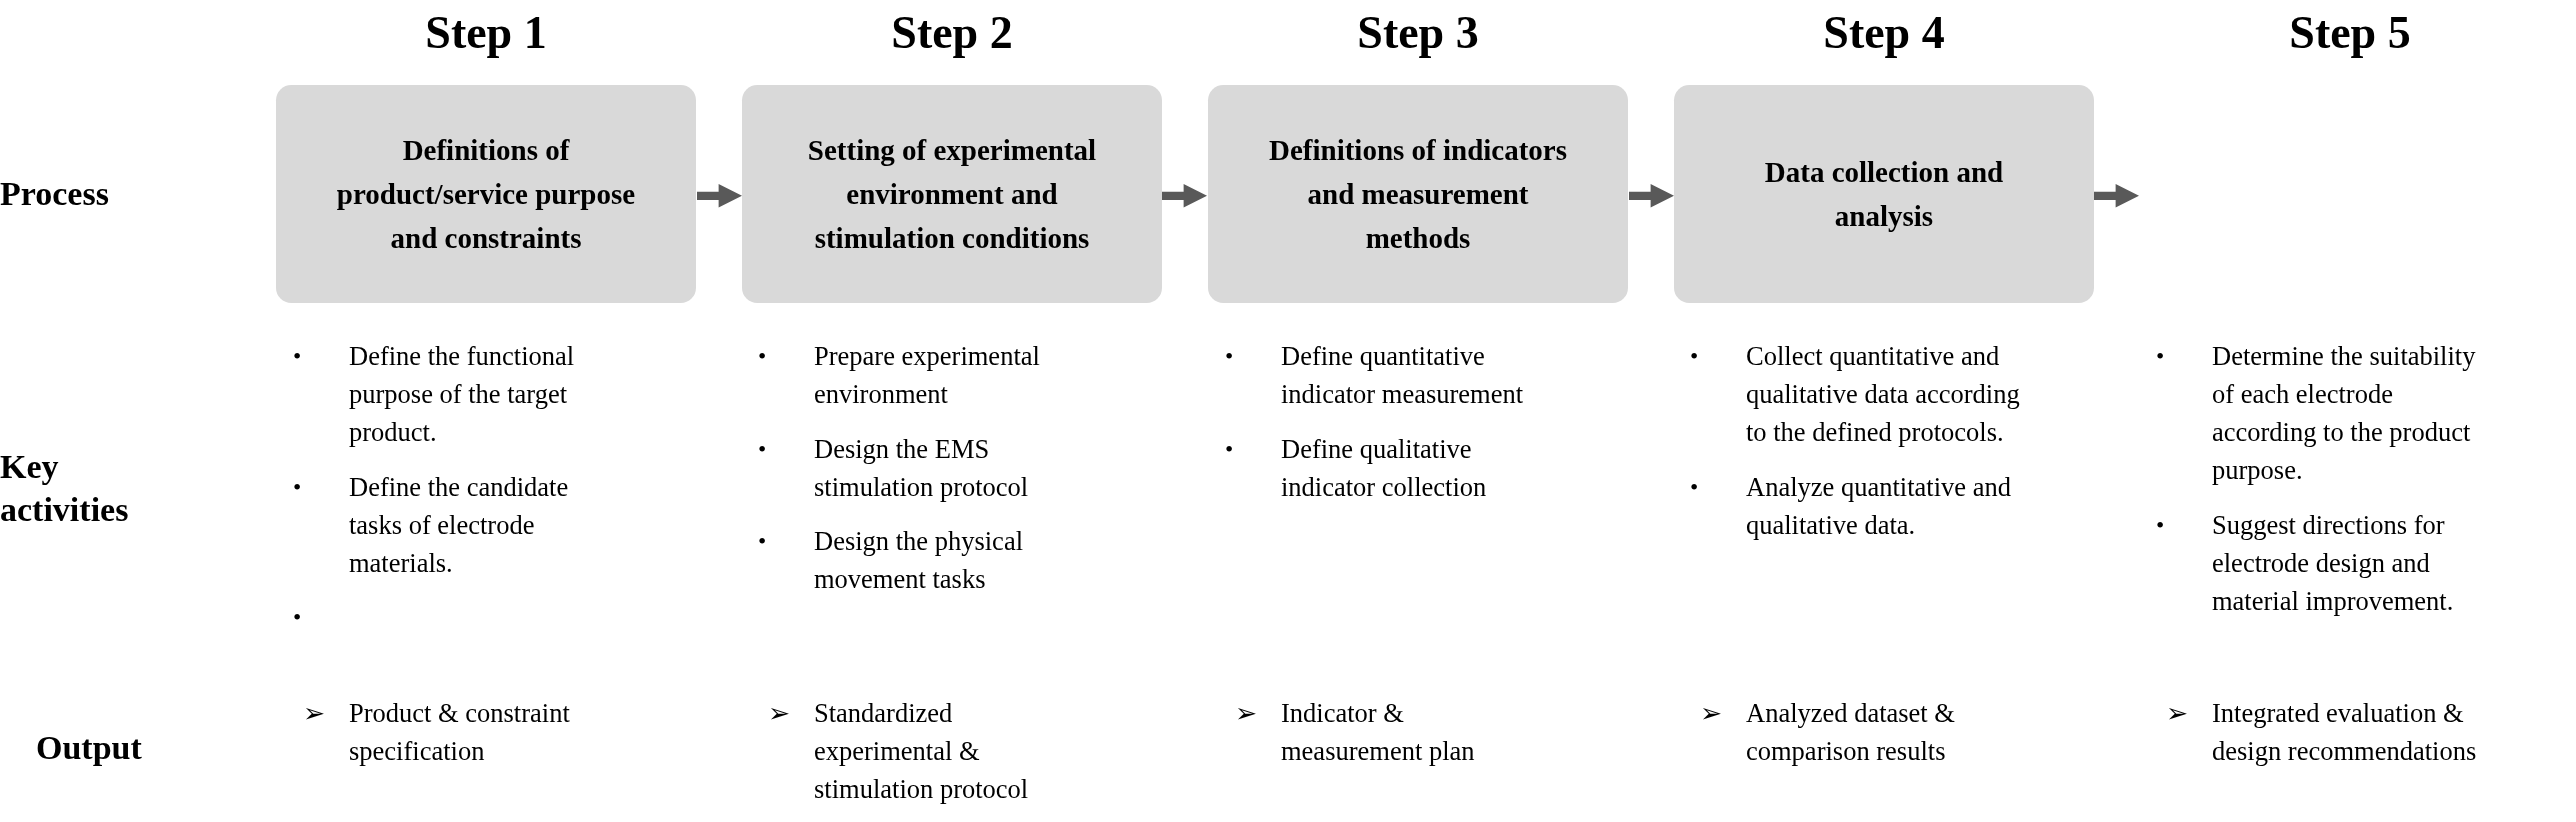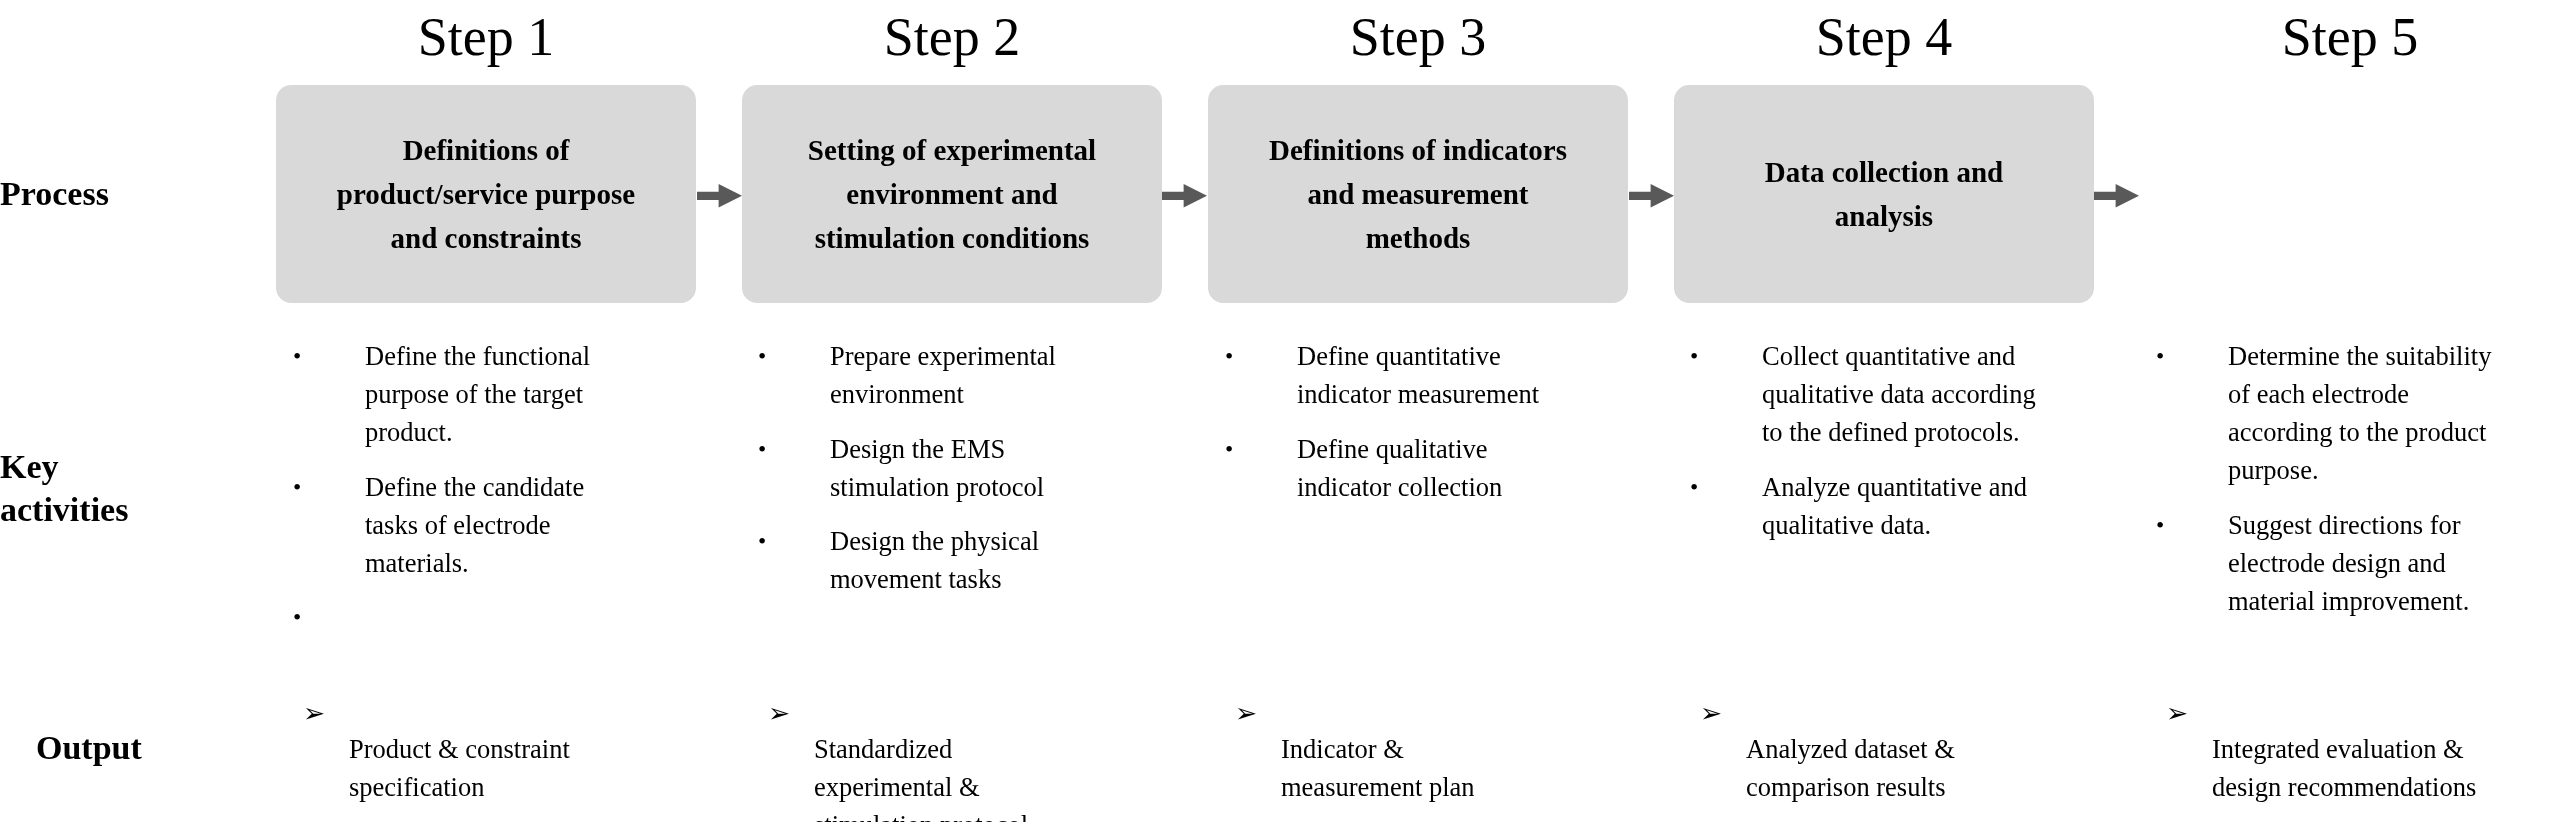--- a/index.html
+++ b/index.html
@@ -20,22 +20,22 @@
   .col1 { left: 276px;  width: 420px; }
   .col2 { left: 742px; width: 420px; }
   .col3 { left: 1208px; width: 420px; }
   .col4 { left: 1674px; width: 420px; }
   .col5 { left: 2140px; width: 420px; }
 
   .step-header {
     position: absolute;
     top: 8.2px;
     text-align: center;
-    font-weight: normal;
-    font-size: 54px;
+    font-weight: bold;
+    font-size: 46px;
     line-height: 1.1;
     white-space: nowrap;
   }
   .process-box {
     position: absolute;
     top: 85px;
     height: 218px;
     background: #d9d9d9;
     border-radius: 15.3px;
     display: flex;
@@ -89,21 +89,20 @@
     line-height: 38px;
     margin-bottom: 16.5px;
   }
   .bullet-marker {
     flex: none;
     width: 56px;
     font-size: 23.6px;
   }
   .activity-text {
     white-space: pre-line;
-    margin-left: 16px;
   }
 
   .output-item {
     position: absolute;
     top: 694px;
     width: 382px;
     display: flex;
     font-size: 26.5px;
     line-height: 38px;
   }
@@ -112,21 +111,20 @@
   .o3 { left: 1235px; }
   .o4 { left: 1700px; }
   .o5 { left: 2166px; }
 
   .output-marker {
     flex: none;
     width: 46px;
   }
   .output-text {
     white-space: pre-line;
-    margin-top: 36px;
   }
 </style>
 </head>
 <body>
 
 <div id="canvas">
 
   <div class="row-label lbl-process">Process</div>
   <div class="row-label lbl-key">Key
 activities</div>

